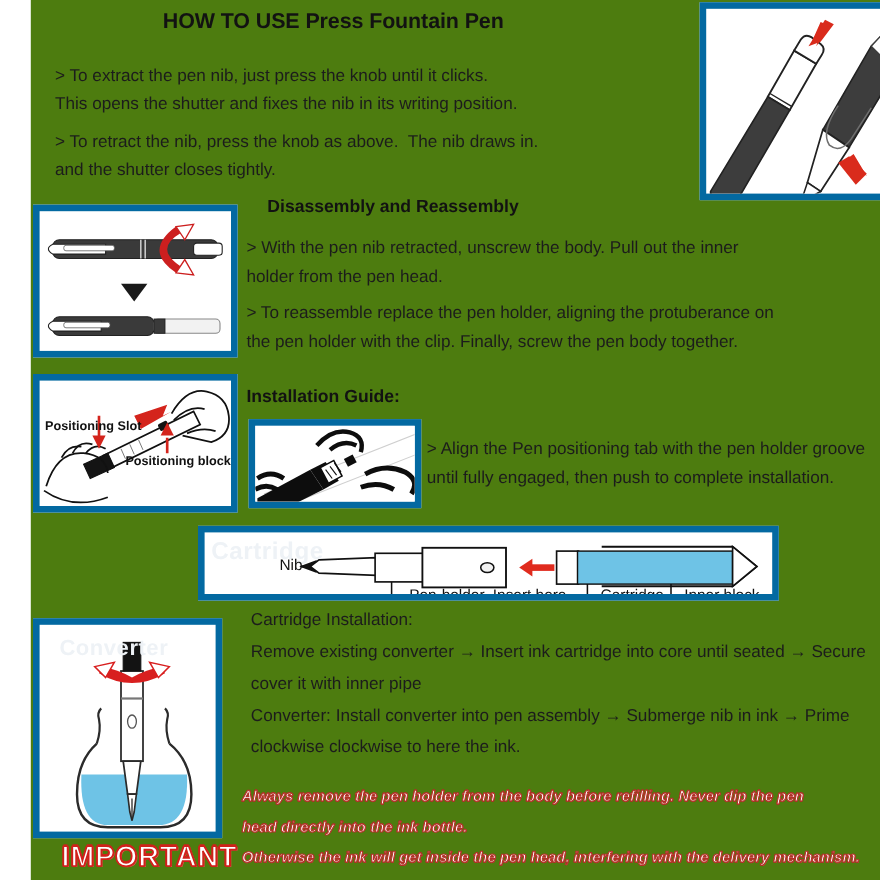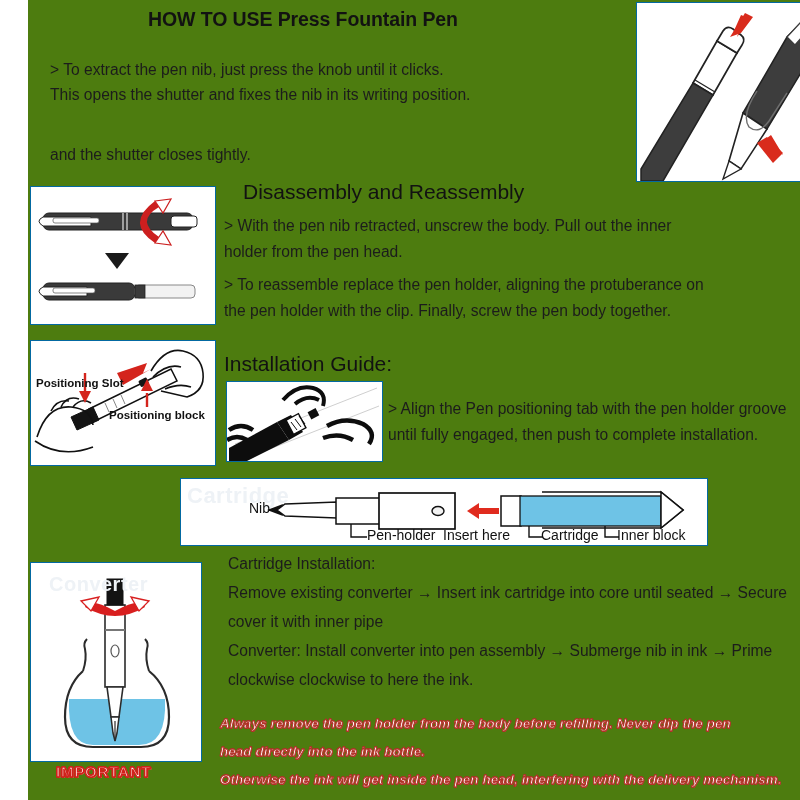--- a/index.html
+++ b/index.html
@@ -22,59 +22,59 @@
   .abs { position: absolute; }
 
   
   .main-title {
     font-size: 19.5px;
     font-weight: bold;
     letter-spacing: -0.1px;
     color: #121212;
   }
   .section-title {
-    font-size: 21px;
-    font-weight: normal;
+    font-size: 16px;
+    font-weight: bold;
     color: #121212;
   }
 
   
   .body-text {
     font-size: 15.6px;
     line-height: 25.5px;
     color: #1c1c1c;
     white-space: pre-wrap;
   }
   .body-text.tight { line-height: 24px; }
 
   
   .panel {
     background: #ffffff;
-    border: 1px solid #0369a1;
+    border: 6px solid #0369a1;
     box-sizing: border-box;
     overflow: hidden;
   }
   .panel svg { display: block; }
 
   
   .warn-line {
     font-size: 13.4px;
     font-weight: bold;
     font-style: italic;
     color: #ffffff;
     -webkit-text-stroke: 0.9px #b23027;
     text-shadow:
        0.7px 0 0 #b23027, -0.7px 0 0 #b23027,
        0 0.7px 0 #b23027, 0 -0.7px 0 #b23027,
        0.5px 0.5px 0 #c0463c;
     letter-spacing: 0.1px;
     white-space: nowrap;
   }
   .important-label {
-    font-size: 15px;
+    font-size: 26px;
     font-weight: bold;
     color: #ffffff;
     -webkit-text-stroke: 1.4px #d0211b;
     text-shadow:
        1.1px 0 0 #d0211b, -1.1px 0 0 #d0211b,
        0 1.1px 0 #d0211b, 0 -1.1px 0 #d0211b,
        1.3px 1.3px 0 #e0564f;
     letter-spacing: 0.8px;
   }
 
@@ -100,20 +100,21 @@
 </style>
 </head>
 <body>
 
 <div id="page">
 
   <div class="abs main-title" style="left:120px; top:8px;">HOW TO USE Press Fountain Pen</div>
 
   <div class="abs body-text" style="left:22px; top:57px; width:580px;">&gt; To extract the pen nib, just press the knob until it clicks.</div>
   <div class="abs body-text" style="left:22px; top:82px; width:580px;">This opens the shutter and fixes the nib in its writing position.</div>
+  <div class="abs body-text" style="left:22px; top:117px; width:590px;">&gt; To retract the nib, press the knob as above.  The nib draws in.</div>
   <div class="abs body-text" style="left:22px; top:142px; width:580px;">and the shutter closes tightly.</div>
 
   <div class="abs panel" style="left:608px; top:2px; width:190px; height:180px;">
     <svg width="188" height="178" viewBox="0 0 188 178">
 
       <g>
         <path d="M 56 80 L 80 38 L 100 50 L 76 92 Z" fill="#ffffff" stroke="#222" stroke-width="1.7"></path>
         <path d="M 80 38 L 86 28 Q 90 22 96 26 L 104 32 Q 109 36 105 42 L 100 50 Z" fill="#ffffff" stroke="#222" stroke-width="1.7"></path>
         <path d="M 56 80 L 76 92 L 26 178 L 4 178 L 4 166 Z" fill="#3d3d3d" stroke="#222" stroke-width="1.5"></path>
         <line x1="58" y1="77" x2="78" y2="89" stroke="#222" stroke-width="1.3"></line>

